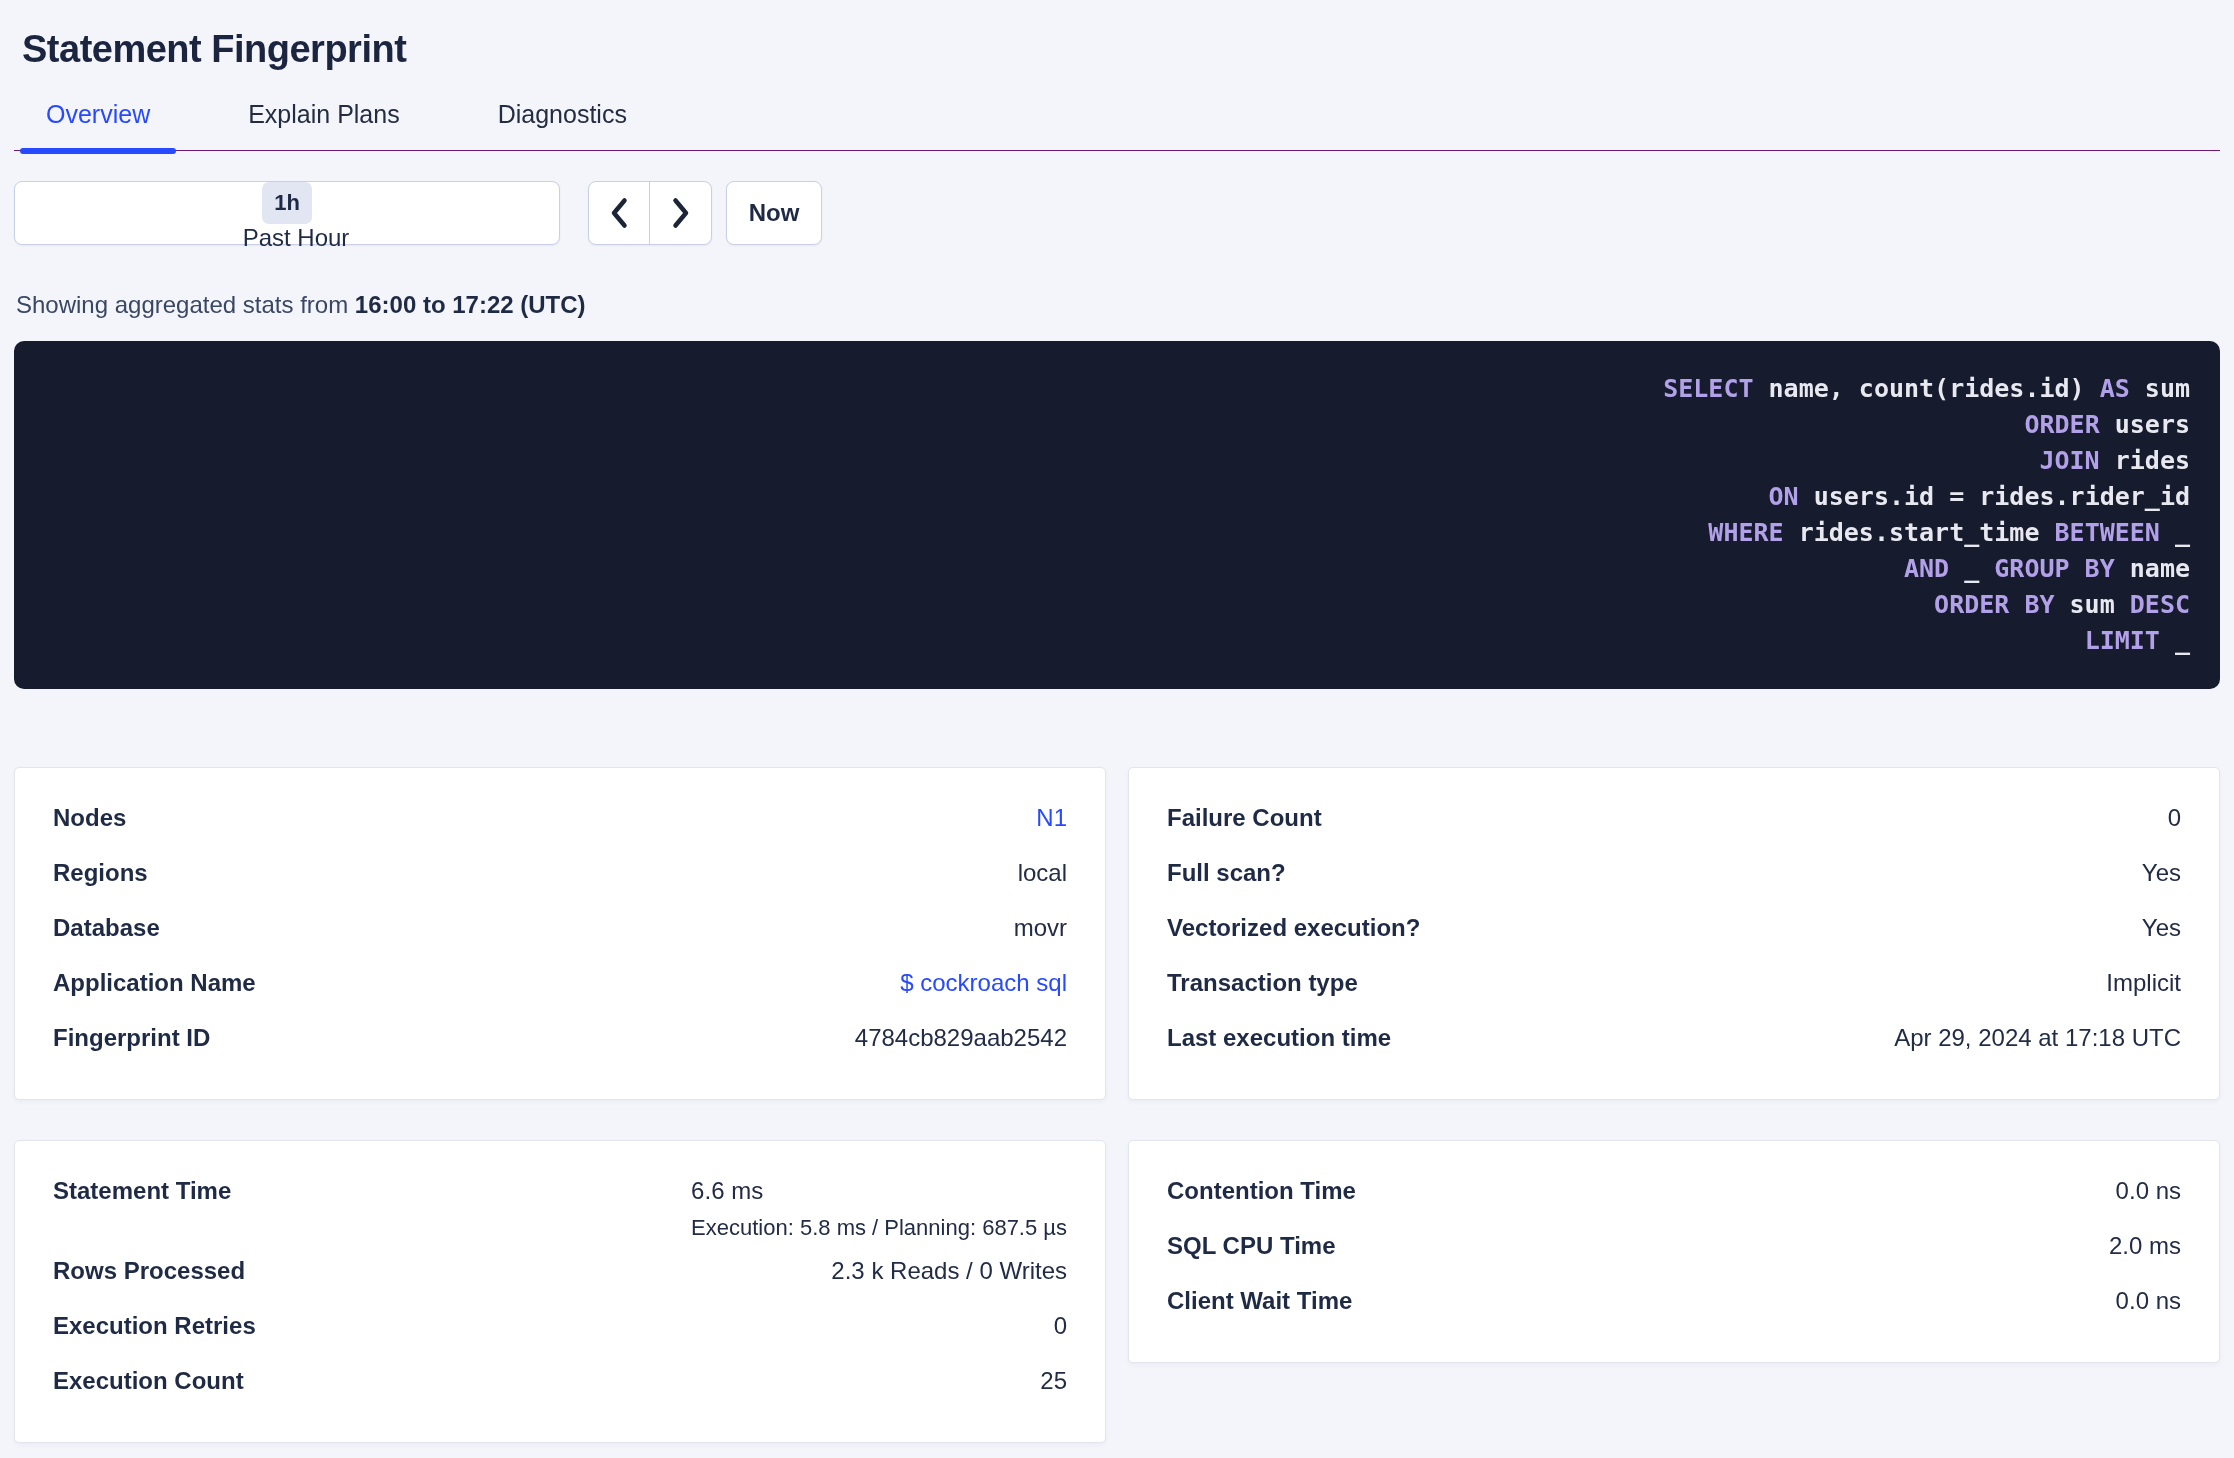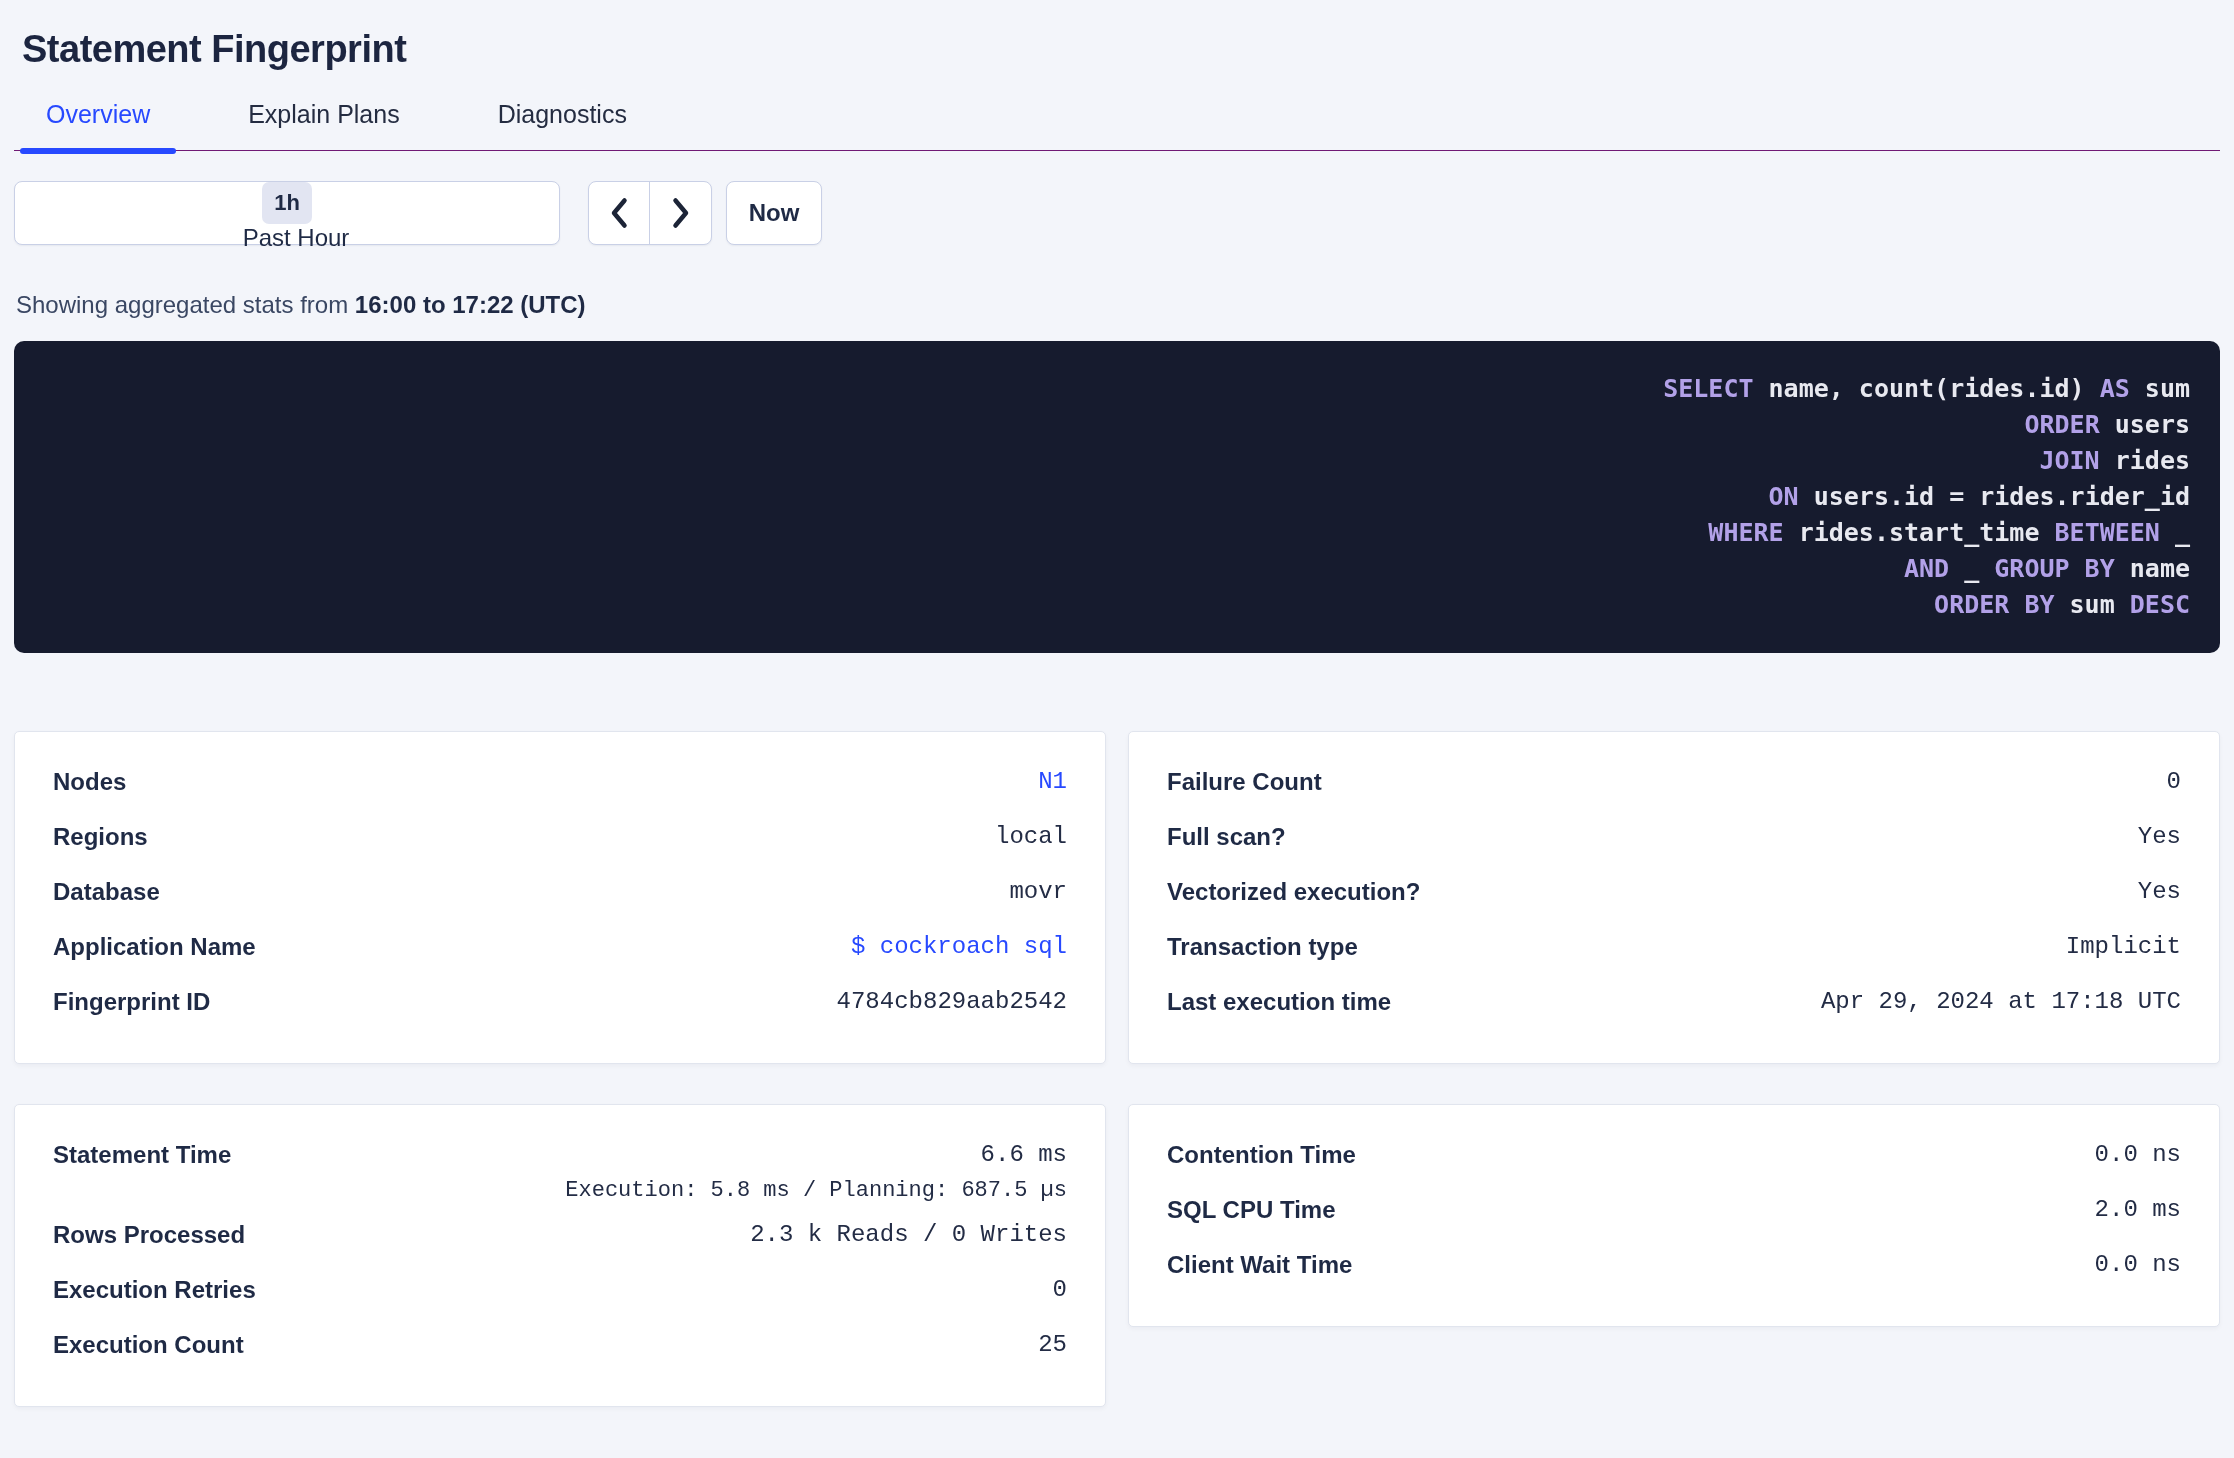--- a/index.html
+++ b/index.html
@@ -84,21 +84,21 @@
     display: grid; grid-template-columns: 1fr 1fr; gap: 40px 22px;
     margin-top: 78px; align-items: start;
   }
   .card {
     background: #fff; border: 1px solid var(--card-border, #e1e5ee); border-radius: 5px;
     padding: 36px 38px 20px; box-shadow: 0 2px 4px rgba(20,30,60,.04);
   }
   .row { display: flex; justify-content: space-between; align-items: flex-start; min-height: 55px; }
   .row.has-sub { min-height: 80px; }
   .lbl { font-size: 24px; font-weight: 700; color: #1f2a45; }
-  .valwrap { text-align: right; font-family: Liberation Mono, monospace; }
+  .valwrap { text-align: left; }
   .val { font-size: 24px; color: #232c45; }
   .val.link { color: var(--accent, #2749ff); cursor: pointer; }
   .sub { margin-top: 10px; font-size: 22px; color: #232c45; }
 </style>
 </head>
 <body>
 
 <div class="page">
 
   <h1 class="page-title">Statement Fingerprint</h1>
@@ -145,20 +145,21 @@
   <p class="stats-line"><span>Showing aggregated stats from </span><b>16:00 to 17:22 (UTC)</b></p>
 
   <div class="sql-box">
       <div class="sql-line"><span class="kw">SELECT</span><span class="pl"> name, count(rides.id) </span><span class="kw">AS</span><span class="pl"> sum</span></div>
       <div class="sql-line"><span class="pl"> </span><span class="kw">ORDER</span><span class="pl"> users</span></div>
       <div class="sql-line"><span class="pl">   </span><span class="kw">JOIN</span><span class="pl"> rides</span></div>
       <div class="sql-line"><span class="pl">    </span><span class="kw">ON</span><span class="pl"> users.id = rides.rider_id</span></div>
       <div class="sql-line"><span class="pl">  </span><span class="kw">WHERE</span><span class="pl"> rides.start_time </span><span class="kw">BETWEEN</span><span class="pl"> _</span></div>
       <div class="sql-line"><span class="pl">   </span><span class="kw">AND</span><span class="pl"> _ </span><span class="kw">GROUP BY</span><span class="pl"> name</span></div>
       <div class="sql-line"><span class="kw">ORDER BY</span><span class="pl"> sum </span><span class="kw">DESC</span></div>
+      <div class="sql-line"><span class="pl"> </span><span class="kw">LIMIT</span><span class="pl"> _</span></div>
     </div>
 
   <div class="cards">
     <section class="card">
         <div class="row">
           <span class="lbl">Nodes</span>
           <div class="valwrap"><span class="val link">N1</span></div>
         </div>
         <div class="row">
           <span class="lbl">Regions</span>

